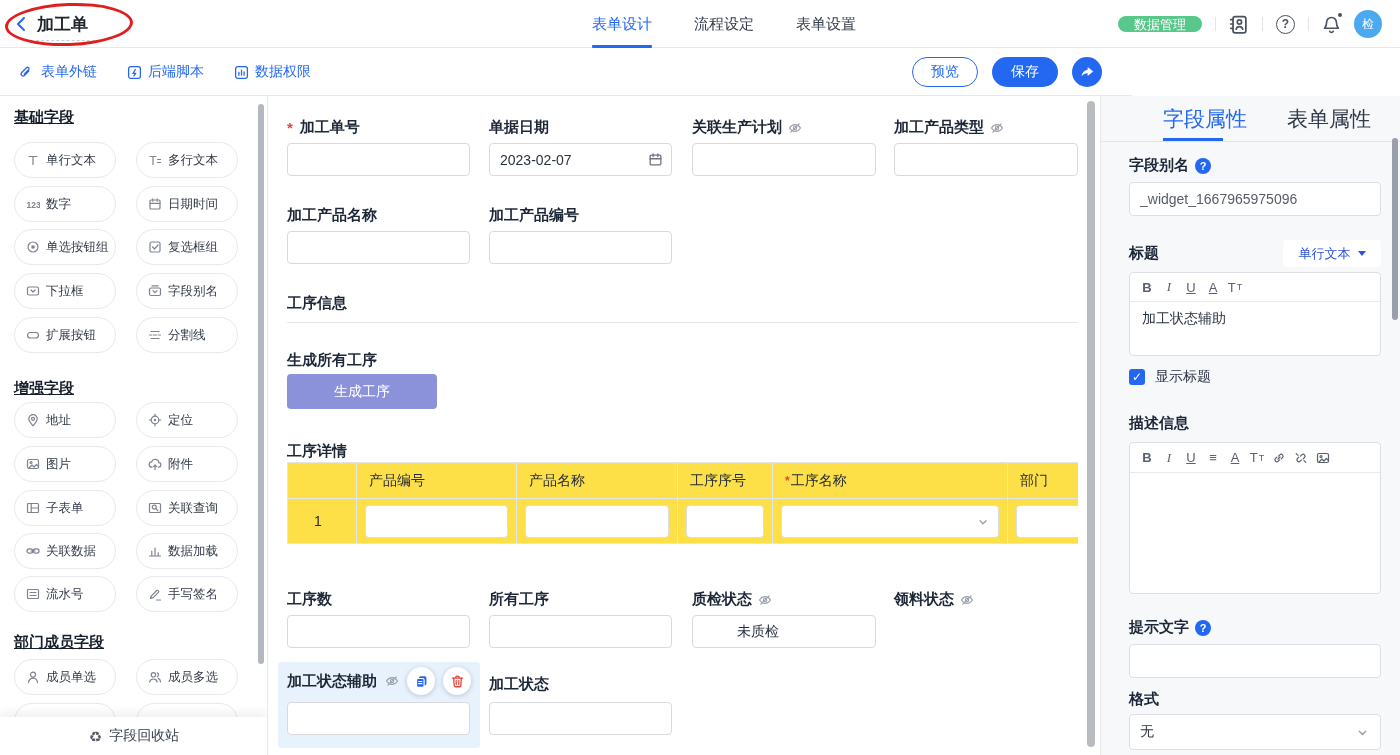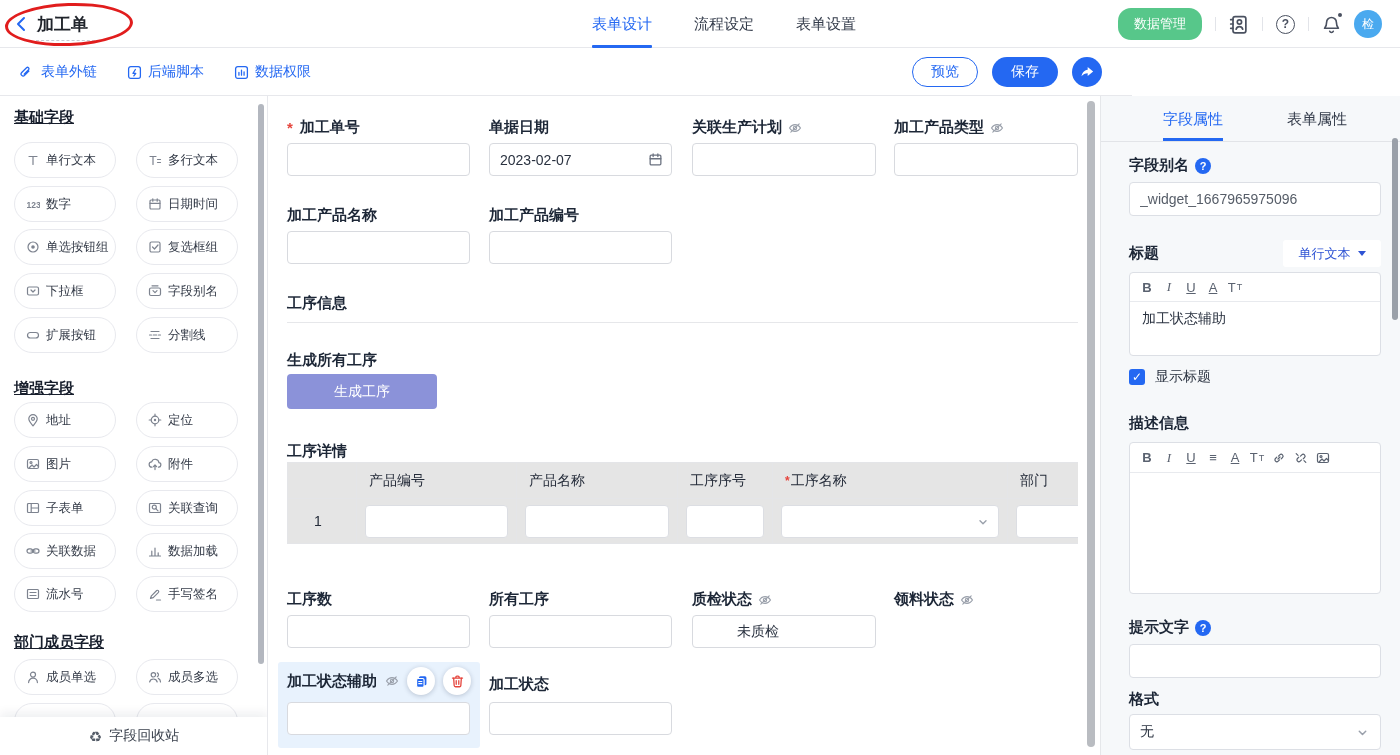--- a/index.html
+++ b/index.html
@@ -12,21 +12,21 @@
   .back-wrap { position:absolute; left:14px; top:0; height:48px; display:flex; align-items:center; gap:9px; }
   .back-chev { color:#2468f2; display:flex; }
   .doc-title { font-size:17px; font-weight:700; color:#20242b; }
   .title-dash { position:absolute; left:36px; top:40px; width:64px; border-bottom:1px dashed #c7ccd4; }
   .red-ellipse { position:absolute; left:5px; top:3px; width:128px; height:43px; border:3px solid #e11d1d; border-radius:50%; transform:rotate(-2deg); pointer-events:none; z-index:40; }
   .main-tabs { position:absolute; left:592px; top:0; height:48px; display:flex; gap:42px; align-items:center; }
   .mtab { position:relative; height:48px; display:flex; align-items:center; font-size:15px; color:#333b4a; cursor:pointer; }
   .mtab.active { color:#2468f2; font-weight:500; }
   .mtab.active .bar { position:absolute; left:0; right:0; bottom:0; height:3px; background:#2468f2; border-radius:1px; }
   .top-right { position:absolute; right:18px; top:0; height:48px; display:flex; align-items:center; gap:13px; }
-  .pill-green { height:32px; padding:0 16px; border:none; border-radius:13px; background:#57c78a; color:#fff; font-size:13px; cursor:pointer; font-family:inherit; }
+  .pill-green { height:16px; padding:0 16px; border:none; border-radius:13px; background:#57c78a; color:#fff; font-size:13px; cursor:pointer; font-family:inherit; }
   .vsep { width:1px; height:14px; background:#e2e4e9; }
   .hicon { color:#4a5160; display:flex; align-items:center; cursor:pointer; }
   .qcircle { width:19px; height:19px; border:1.4px solid #4a5160; border-radius:50%; display:flex; align-items:center; justify-content:center; font-size:12px; font-weight:700; color:#4a5160; cursor:pointer; }
   .bell-wrap { position:relative; display:flex; cursor:pointer; color:#4a5160; }
   .bell-dot { position:absolute; right:-1px; top:-2px; width:4px; height:4px; border-radius:50%; background:#4a5160; }
   .avatar { width:28px; height:28px; border-radius:50%; background:#4aa9ef; color:#fff; font-size:12px; display:flex; align-items:center; justify-content:center; cursor:pointer; }
 
   
   .toolbar { position:absolute; left:0; top:48px; width:1132px; height:48px; background:#fff; border-bottom:1px solid #e7e8ec; z-index:25; }
   .tb-links { position:absolute; left:20px; top:0; height:48px; display:flex; gap:30px; align-items:center; }
@@ -52,37 +52,37 @@
   .fld { position:absolute; width:183px; }
   .flabel { display:flex; align-items:center; gap:6px; font-size:15px; font-weight:700; color:#1d2737; white-space:nowrap; }
   .req { color:#e5443c; margin-right:1px; font-weight:700; }
   .ctl { width:183px; height:33px; border:1px solid #d8dadf; border-radius:4px; background:#fff; font-size:14px; color:#2a3240; padding:0 10px; font-family:inherit; }
   .date-wrap { position:relative; width:183px; }
   .date-ico { position:absolute; right:9px; top:9px; color:#6b7280; pointer-events:none; }
   .eyeoff { color:#9aa0ab; display:flex; cursor:pointer; }
   .divider-line { position:absolute; left:19px; top:226px; width:791px; height:1px; background:#e6e7ea; }
   .gen-btn { position:absolute; left:19px; top:278px; width:150px; height:35px; background:#8b92d9; border:none; border-radius:4px; color:#fff; font-size:14px; cursor:pointer; font-family:inherit; }
   .subform-wrap { position:absolute; left:19px; top:366px; width:791px; height:82px; overflow:hidden; }
-  table.subform { border-collapse:collapse; table-layout:fixed; width:840px; background:#e5e5e5; }
+  table.subform { border-collapse:collapse; table-layout:fixed; width:840px; background:#fde047; }
   table.subform td { border:1px solid #e4e5e8; font-size:14px; color:#242b39; vertical-align:middle; }
   td.sf-h { height:36px; padding-left:12px; }
   td.sf-b { height:45px; padding:0 8px; }
   td.rownum { text-align:center; padding-left:0; color:#3a4150; }
   .sf-input { width:100%; height:33px; border:1px solid #dcdee3; border-radius:4px; background:#fff; font-family:inherit; font-size:14px; padding:0 8px; }
   .sf-select { position:relative; width:100%; height:33px; border:1px solid #dcdee3; border-radius:4px; background:#fff; cursor:pointer; }
   .sf-select .chev { position:absolute; right:8px; top:9px; color:#9aa0ab; }
   .sel-block { position:absolute; left:10px; top:566px; width:202px; height:86px; background:#e8f2fd; border-radius:3px; }
   .aux-head { position:absolute; left:19px; top:571px; height:28px; display:flex; align-items:center; gap:8px; }
   .cbtn { width:28px; height:28px; border-radius:50%; background:#fff; box-shadow:0 1px 5px rgba(20,30,60,.22); display:flex; align-items:center; justify-content:center; cursor:pointer; border:none; }
   .canvas-thumb { position:absolute; right:5px; top:5px; width:8px; height:646px; background:#b9bcc1; border-radius:4px; cursor:pointer; }
 
   
   .panel { position:absolute; left:1100px; top:96px; width:300px; height:659px; background:#f6f8fa; border-left:1px solid #e5e7ea; overflow:hidden; }
   .ptabs { position:absolute; left:0; top:0; width:300px; height:46px; border-bottom:1px solid #e2e4e8; }
-  .ptab { position:absolute; top:0; height:46px; display:flex; align-items:center; font-size:15px; color:#333b4a; cursor:pointer; }
+  .ptab { position:absolute; top:0; height:46px; display:flex; align-items:center; font-size:21px; color:#333b4a; cursor:pointer; }
   .ptab.active { color:#2468f2; }
   .ptab-bar { position:absolute; left:62px; bottom:0; width:60px; height:3px; background:#2468f2; }
   .plabel-row { position:absolute; left:28px; display:flex; align-items:center; gap:6px; font-size:15px; font-weight:700; color:#1d2737; }
   .help { width:16px; height:16px; border-radius:50%; background:#2468f2; color:#fff; font-size:11px; font-weight:700; display:flex; align-items:center; justify-content:center; cursor:pointer; }
   .pinput { position:absolute; left:28px; width:252px; height:34px; border:1px solid #dcdfe5; border-radius:4px; background:#fff; font-size:14px; color:#565d68; padding:0 10px; font-family:inherit; }
   .type-select { position:absolute; left:182px; top:144px; width:98px; height:27px; background:#fff; border-radius:3px; display:flex; align-items:center; justify-content:center; gap:7px; font-size:13px; color:#2f54d4; cursor:pointer; }
   .caret-down { width:0; height:0; border-left:4.5px solid transparent; border-right:4.5px solid transparent; border-top:5.5px solid #2f54d4; }
   .editor { position:absolute; left:28px; width:252px; background:#fff; border:1px solid #dcdfe5; border-radius:4px; }
   .ed-toolbar { height:29px; border-bottom:1px solid #e8eaee; display:flex; align-items:center; gap:0; padding:0 4px 0 6px; }
   .tbtn { min-width:22px; text-align:center; font-size:13px; color:#5a6270; cursor:pointer; display:flex; align-items:center; justify-content:center; }

